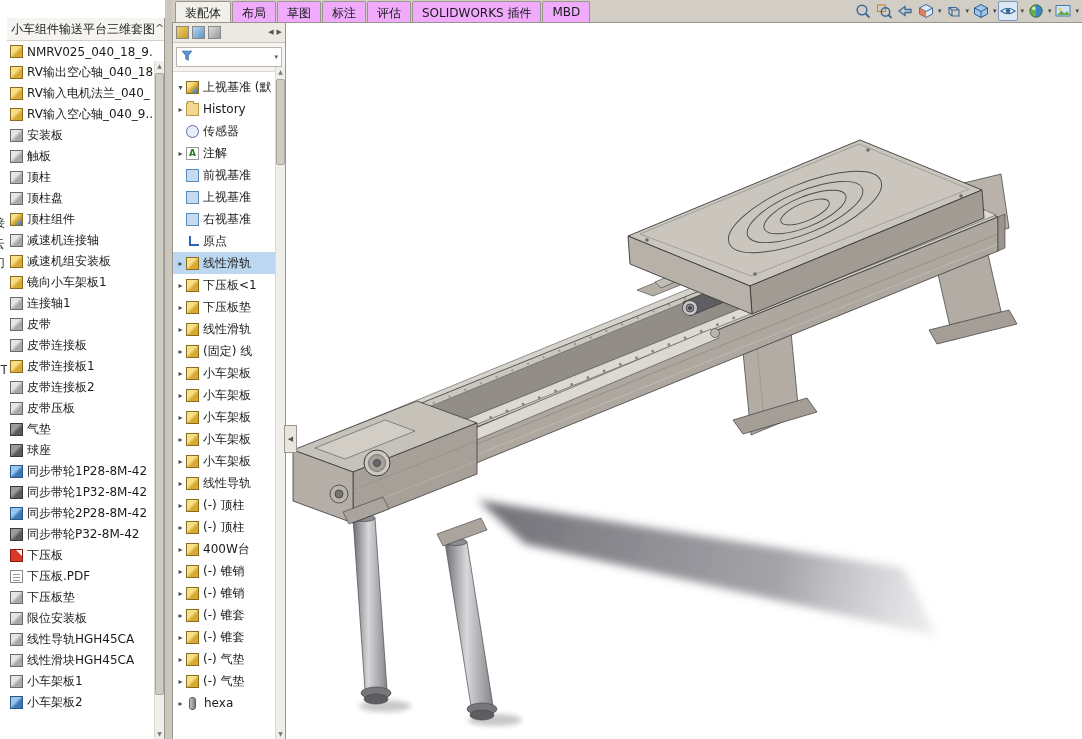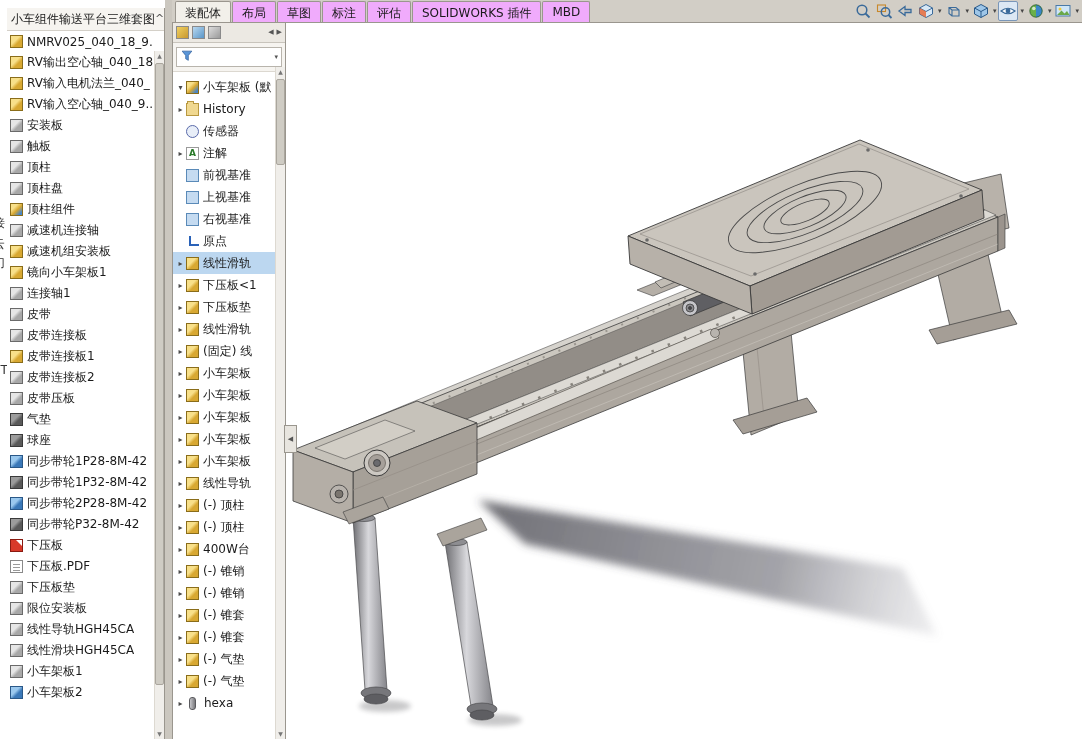--- a/index.html
+++ b/index.html
@@ -4,21 +4,21 @@
 <style>
   html,body{margin:0;padding:0;background:#9a9a9a;}
   .app{position:relative;width:1082px;height:739px;background:#ffffff;overflow:hidden;
        font-family:"DejaVu Sans","Liberation Sans",sans-serif;font-size:12px;color:#1a1a1a;}
 
   
   .edge-strip{position:absolute;left:0;top:0;width:7px;height:100%;background:#ffffff;overflow:hidden;z-index:3;}
   .frag{position:absolute;left:-7px;width:16px;font-size:12px;color:#333;white-space:nowrap;}
 
   
-  .file-panel{position:absolute;left:7px;top:8px;width:157px;bottom:0;background:#ffffff;
+  .file-panel{position:absolute;left:7px;top:18px;width:157px;bottom:0;background:#ffffff;
               border-right:1px solid #9a968e;display:flex;flex-direction:column;z-index:2;}
   .fp-title{height:22px;line-height:22px;padding:0 4px;background:#f6f4f0;border-bottom:1px solid #d4d0c8;
             display:flex;justify-content:space-between;white-space:nowrap;overflow:hidden;}
   .fp-pin{color:#555;font-size:11px;cursor:pointer;}
   .fp-header{height:20px;line-height:20px;padding:0 8px 0 8px;border-bottom:1px solid #dcd8d0;background:#fbfaf7;
              display:flex;justify-content:space-between;color:#222;}
   .fp-header .sort{font-size:7px;color:#777;}
   .file-list{flex:1;overflow:hidden;padding-right:10px;}
   .frow{height:21px;display:flex;align-items:center;padding-left:3px;white-space:nowrap;cursor:default;}
   .flb{overflow:hidden;}
@@ -352,21 +352,21 @@
               <path d="M2.5 3 H13.5 L9.5 8 V13.5 L6.5 11.8 V8 Z" fill="#5a96d8" stroke="#2a5a9a" stroke-width="0.8"></path>
             </svg>
         </span>
         <span class="fcaret">▾</span>
       </div>
     </div>
     <div class="tree-body">
         <div class="trow">
           <span class="texp">▾</span>
           <span class="ic ic-assembly-yellow"></span>
-          <span class="tlb">小车架板 (默</span>
+          <span class="tlb">上视基准 (默</span>
         </div>
         <div class="trow">
           <span class="texp">▸</span>
           <span class="ic ic-folder"></span>
           <span class="tlb">History</span>
         </div>
         <div class="trow">
           <span class="texp"></span>
           <span class="ic ic-sensor"></span>
           <span class="tlb">传感器</span>

